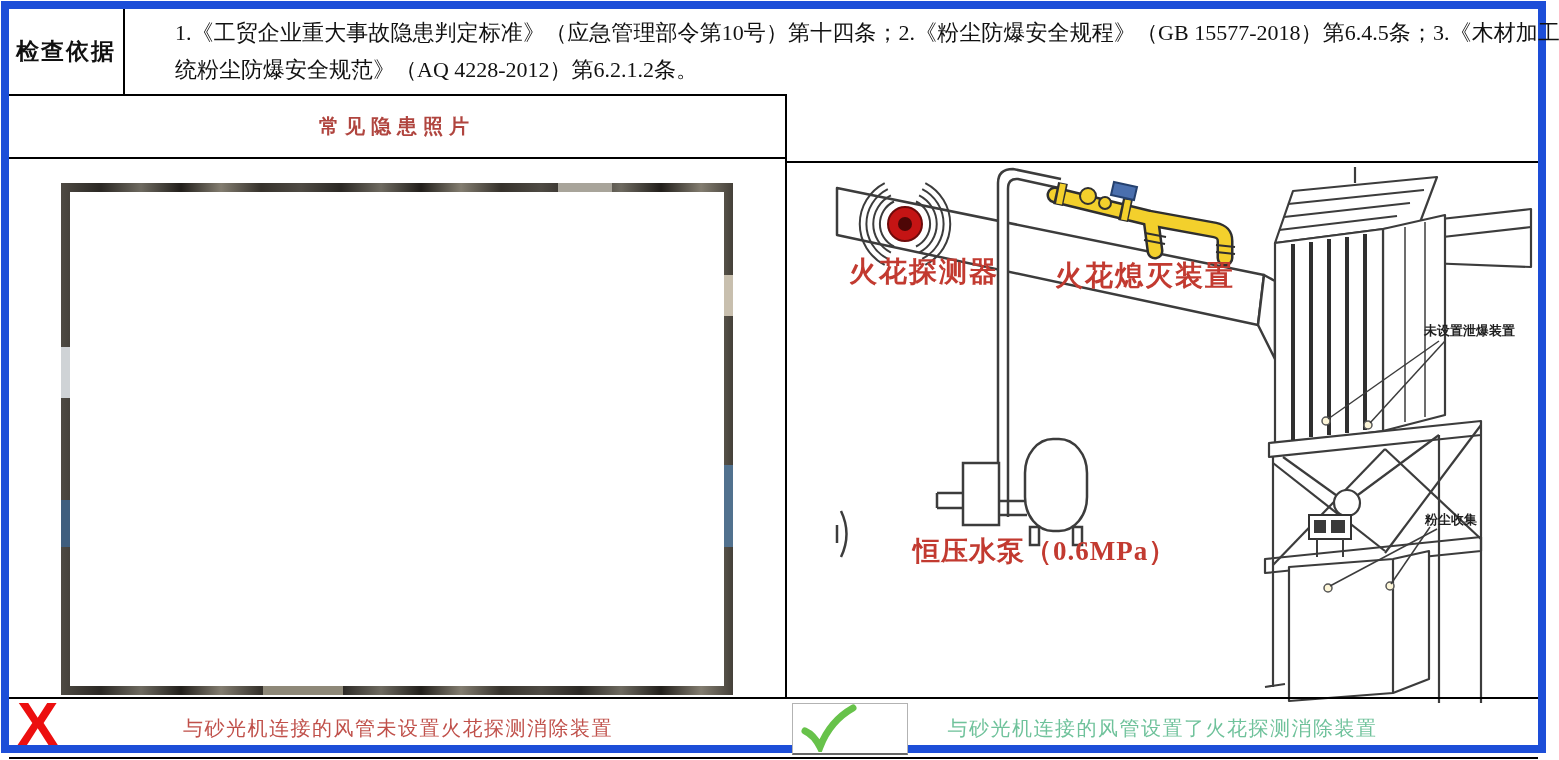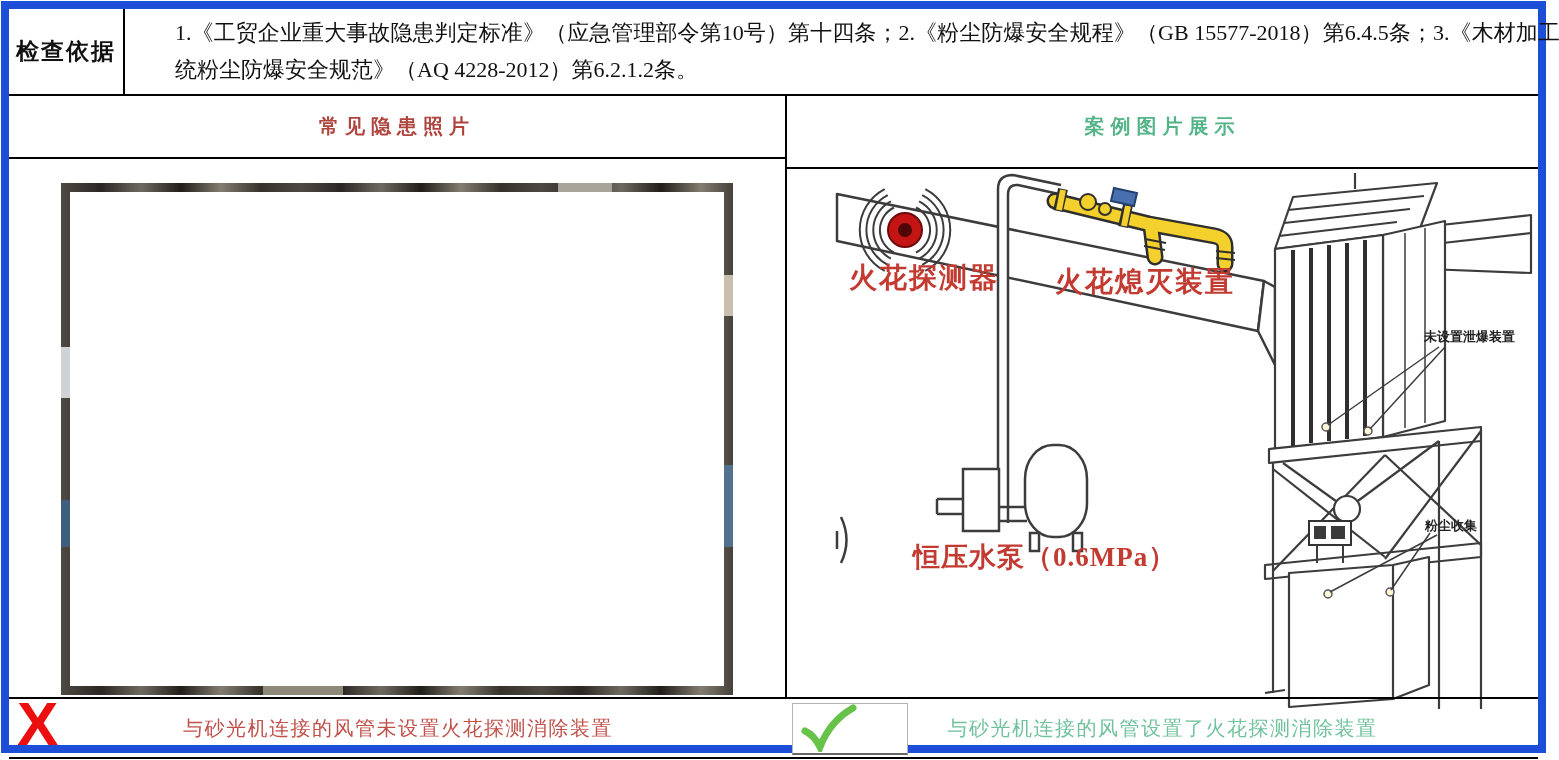--- a/index.html
+++ b/index.html
@@ -11,21 +11,21 @@
   .r1-label { left:0; top:0; width:116px; height:85px; border-right:2px solid #000;
               display:flex; align-items:center; justify-content:center;
               font-size:23px; font-weight:700; letter-spacing:2px; }
   .r1-content { left:116px; top:0; width:1435px; height:85px; padding:5px 14px 0 14px;
                 font-size:22px; line-height:37px; text-align:justify;margin-left:36px; }
   .r2-left  { left:0; top:85px; width:778px; height:63px; border-top:2px solid #000; border-right:2px solid #000;
               display:flex; align-items:center; justify-content:center; font-size:20px; letter-spacing:6px; font-weight:700; }
   .r2-right { left:778px; top:85px; right:0; height:63px; border-top:2px solid #000;
               display:flex; align-items:center; justify-content:center; font-size:20px; letter-spacing:6px; font-weight:700; }
   .r3-left  { left:0; top:148px; width:778px; height:540px; border-top:2px solid #000; border-right:2px solid #000; }
-  .r3-right { left:778px; top:158px; right:0; height:540px; border-top:2px solid #000; }
+  .r3-right { left:778px; top:152px; right:0; height:540px; border-top:2px solid #000; }
   .r4-left  { left:0; top:688px; width:778px; height:62px; border-top:2px solid #000; border-bottom:2px solid #000;
               display:flex; align-items:center; justify-content:center; }
   .r4-right { left:778px; top:688px; right:0; height:62px; border-top:2px solid #000; border-bottom:2px solid #000;
               display:flex; align-items:center; justify-content:center; }
   .caption { font-size:20px; letter-spacing:1.5px; }
   .xmark { position:absolute; left:8px; top:-6px; font-family:"Liberation Sans","DejaVu Sans",sans-serif;
            font-weight:bold; font-size:62px; line-height:62px; }
   .checkbox-img { position:absolute; left:5px; top:4px; width:116px; height:52px; background:#fff;
                   border:1px solid #b3b3b3; border-bottom:2px solid #666; }
   .photo { position:absolute; left:52px; top:24px; width:672px; height:512px;
@@ -44,21 +44,20 @@
 </head>
 <body>
 
 <div class="page">
   <div class="tbl">
 
     <div class="cell r1-label">检查依据</div>
     <div class="cell r1-content">1.《工贸企业重大事故隐患判定标准》（应急管理部令第10号）第十四条；2.《粉尘防爆安全规程》（GB 15577-2018）第6.4.5条；3.《木材加工系统粉尘防爆安全规范》（AQ 4228-2012）第6.2.1.2条。</div>
 
     <div class="cell r2-left" style="color: rgb(176, 69, 63);">常见隐患照片</div>
-    <div class="cell r2-right" style="color: rgb(84, 180, 135);">案例图片展示</div>
 
     <div class="cell r3-left">
       <div class="photo">
         <div class="ph-acc ph-acc1"></div>
         <div class="ph-acc ph-acc2"></div>
         <div class="ph-acc ph-acc3"></div>
         <div class="ph-acc ph-acc4"></div>
         <div class="ph-acc ph-acc5"></div>
         <div class="ph-acc ph-acc6"></div>
         <div class="photo-inner"></div>

